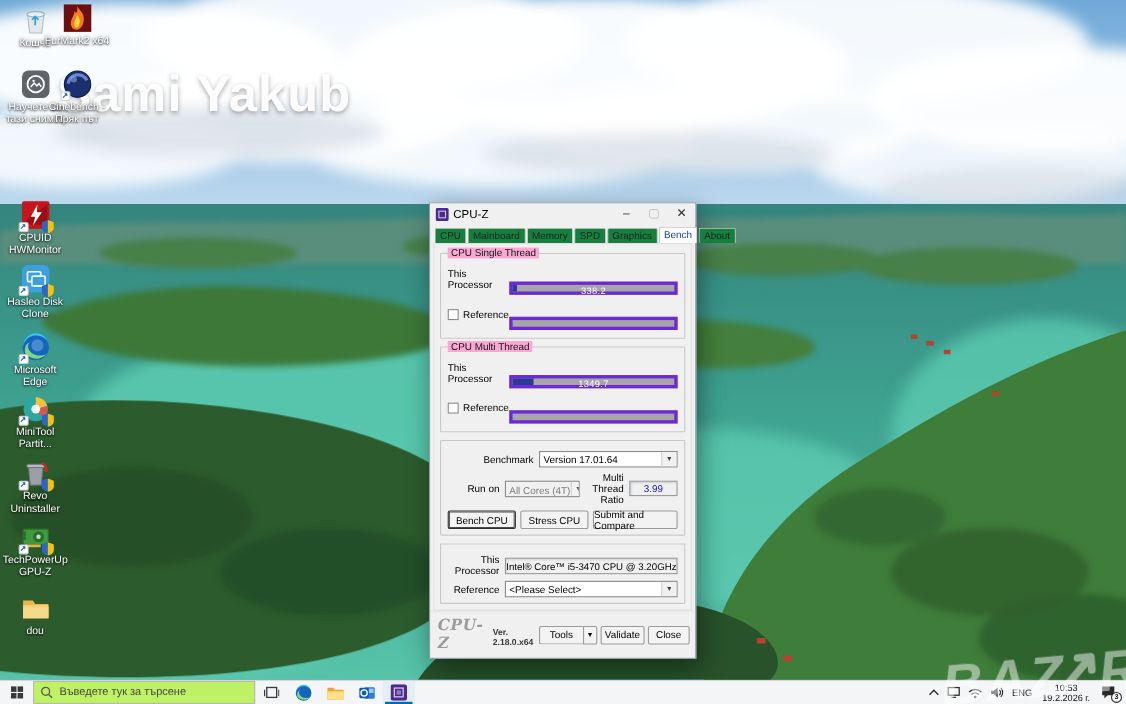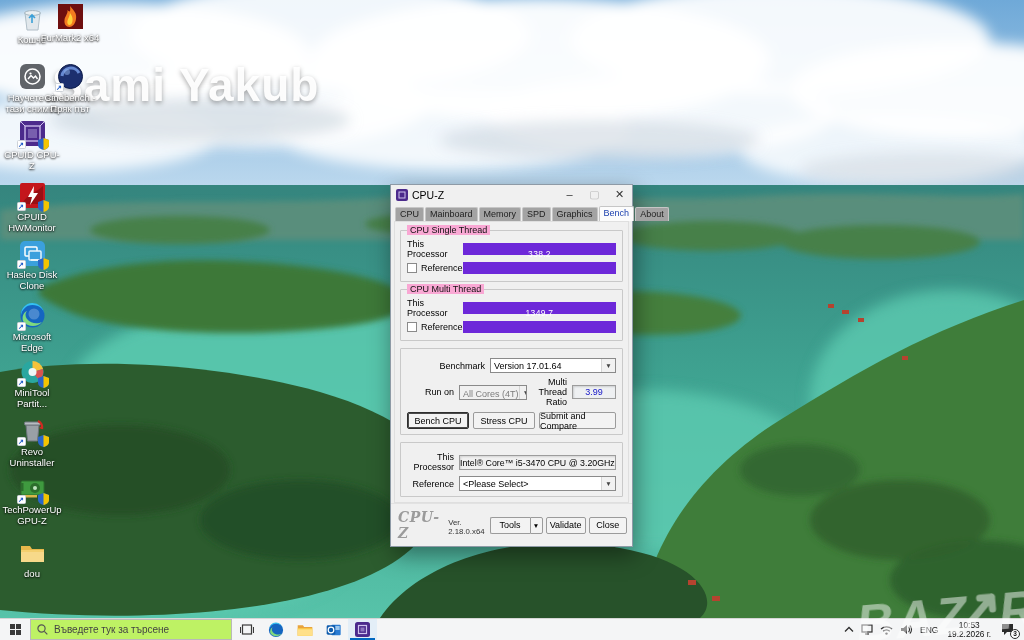--- a/index.html
+++ b/index.html
@@ -29,51 +29,51 @@
 
   
   .win { position:absolute; left:390px; top:184px; width:243px; background:#f0f0f0; z-index:10;
          border:1px solid #8e9aa6; box-shadow:3px 8px 22px rgba(0,0,0,.42); font-size:9.5px; color:#000; }
   .titlebar { height:19px; display:flex; align-items:center; background:#f0f0f0; padding-left:5px; }
   .tb-title { font-size:10.5px; margin-left:4px; }
   .controls { margin-left:auto; display:flex; height:19px; }
   .ctrl { width:25px; text-align:center; font-size:11px; line-height:18px; color:#333; }
   .ctrl.max { color:#b9b9b9; }
   .tabstrip { display:flex; padding:3px 3px 0 4px; }
-  .tab { padding:1px 4px 2px; font-size:9px; background:#a3a3a3; color:#222;
+  .tab { padding:1px 4px 2px; font-size:9px; background:#15803d; color:#222;
          border:1px solid #c6c6c6; border-bottom:none; border-radius:2px 2px 0 0; margin-right:1px; white-space:nowrap; }
   .tab.active { background:#fcfcfc; color:#1b3fae; padding-bottom:3px; margin-top:-1px; position:relative; z-index:2; }
   .content { margin:0 3px 0 3px; border:1px solid #dfdfdf; background:#f0f0f0; padding:8px 2px 3px; }
   .group { position:relative; border:1px solid #c9c9c9; border-radius:1px; margin:0 3px 7px; padding:6px 6px 4px; }
   .gtitle { position:absolute; top:-6px; left:6px; background:#f9a8d4; padding:0 3px; font-size:9px; color:#111; }
   .brow { display:flex; align-items:center; margin:2px 0 3px; }
   .blabel { width:56px; font-size:9px; flex:none; }
-  .bar { flex:1; height:12px; background:#a6a6a6; border:6px solid #6d28d9; position:relative; }
+  .bar { flex:1; height:12px; background:#a6a6a6; border:3px solid #6d28d9; position:relative;margin-top:17px; }
   .fill { position:absolute; left:0; top:0; bottom:0; background:#2b3a92; }
   .bval { position:absolute; inset:0; text-align:center; color:#fff; font-size:8.5px; line-height:11px; letter-spacing:.3px; }
   .cbrow .blabel { display:flex; align-items:center; }
   .cb { width:10px; height:10px; background:#fff; border:1px solid #8a8a8a; margin-right:4px; flex:none; }
   .frow { display:flex; align-items:center; margin:3px 0 4px; }
   .flabel { font-size:9px; text-align:right; padding-right:5px; flex:none; }
   .select { flex:1; height:15px; background:#fff; border:1px solid #8a8a8a; display:flex; align-items:center;
             font-size:9px; padding-left:3px; overflow:hidden; white-space:nowrap; }
   .select .arrow { margin-left:auto; flex:none; width:14px; height:13px; background:#f1f1f1; border-left:1px solid #d4d4d4;
                    text-align:center; font-size:6.5px; line-height:13px; color:#444; }
   .select.disabled { background:#f0f0f0; color:#7c7c7c; }
   .ratiobox { width:44px; height:14px; flex:none; border:1px solid #9c9c9c; background:#eef0f2;
               box-shadow:inset 1px 1px 2px rgba(0,0,0,.14); text-align:center; font-size:9px; line-height:13px; color:#1414c8; }
   .btnrow { display:flex; margin:5px 0 1px; gap:4px; }
   .btn { height:17px; background:#f3f3f3; border:1px solid #9b9b9b; border-radius:2px; font-size:9px;
          display:flex; align-items:center; justify-content:center; color:#000; }
   .btn.default { box-shadow:inset 0 0 0 1px #4a4a4a; border-color:#2f2f2f; }
   .valbox { flex:1; height:15px; border:1px solid #9c9c9c; background:#f0f0f0; box-shadow:inset 1px 1px 2px rgba(0,0,0,.12);
-            font-size:8.8px; line-height:14px; text-align:left; overflow:hidden; white-space:nowrap; }
+            font-size:8.8px; line-height:14px; text-align:right; overflow:hidden; white-space:nowrap; }
   .footer { display:flex; align-items:center; padding:5px 5px 5px 7px; border-top:1px solid #e2e2e2; gap:3px; }
   .logo { font-family:"DejaVu Serif", serif; font-style:italic; font-weight:bold; font-size:14px; color:#9b9b9b; letter-spacing:.5px; }
-  .ver { font-size:7.8px; color:#333; margin:3px 2px 0 2px; flex:1; }
+  .ver { font-size:7.8px; color:#333; margin:3px 2px 0 2px; flex:1;font-weight:bold; }
   .fbtn { height:17px; background:#f3f3f3; border:1px solid #9b9b9b; border-radius:2px; font-size:9px;
           display:flex; align-items:center; justify-content:center; }
   .split { display:flex; }
   .split .fbtn.main { width:40px; border-right:none; border-radius:2px 0 0 2px; }
   .split .fbtn.drop { width:13px; border-radius:0 2px 2px 0; font-size:6.5px; }
 
   
   #taskbar { position:absolute; left:0; bottom:0; width:1024px; height:22px; background:#f4f5f6;
              border-top:1px solid #d6d6d6; z-index:40; display:flex; align-items:stretch; }
   .tstart { width:30px; display:flex; align-items:center; justify-content:center; }
@@ -233,36 +233,20 @@
           <circle cx="13.5" cy="13.5" r="12" fill="none" stroke="#0d1c4a" stroke-width="1"></circle>
           <path d="M5,13 A9,9 0 0 1 22,10" stroke="#6f93dd" stroke-width="3" fill="none" opacity=".9"></path>
           <circle cx="10" cy="9" r="3" fill="#8fb0ea" opacity=".55"></circle>
         </svg>
       <span class="sc">↗</span>
     </div>
     <div class="dlabel">Cinebench -
 Пряк път</div>
   </div>
 
-  <div class="dicon" style="left:2px; top:120px;">
-    <div class="img">
-      <svg width="27" height="27" viewBox="0 0 27 27">
-          <rect x="1" y="1" width="25" height="25" rx="3" fill="#4b2a8c"></rect>
-          <rect x="6" y="6" width="15" height="15" fill="none" stroke="#cfc3ee" stroke-width="1.3"></rect>
-          <path d="M6,6 L2,2 M21,6 L25,2 M6,21 L2,25 M21,21 L25,25" stroke="#cfc3ee" stroke-width="1"></path>
-          <rect x="9" y="9" width="9" height="9" fill="#cfc3ee" opacity=".35"></rect>
-        </svg>
-      <span class="sc">↗</span>
-      <svg class="shield" width="11" height="12" viewBox="0 0 11 12">
-          <path d="M5.5,0 L11,2 V7 C11,9.5 8.5,11.3 5.5,12 C2.5,11.3 0,9.5 0,7 V2 Z" fill="#2a66c8"></path>
-          <path d="M5.5,0 L11,2 V7 C11,9.5 8.5,11.3 5.5,12 Z" fill="#f4c400"></path>
-        </svg>
-    </div>
-    <div class="dlabel">CPUID CPU-Z</div>
-  </div>
 
   <div class="dicon" style="left:2px; top:182px;">
     <div class="img">
       <svg width="27" height="27" viewBox="0 0 27 27">
           <rect x="1" y="1" width="25" height="25" rx="2" fill="#c4161c"></rect>
           <path d="M3,22 C8,12 18,10 24,4 L24,22 Z" fill="#8f0e13" opacity=".8"></path>
           <path d="M15,4 L9,15 L13,15 L11,23 L19,11 L14.5,11 Z" fill="#ffffff"></path>
         </svg>
       <span class="sc">↗</span>
       <svg class="shield" width="11" height="12" viewBox="0 0 11 12">

